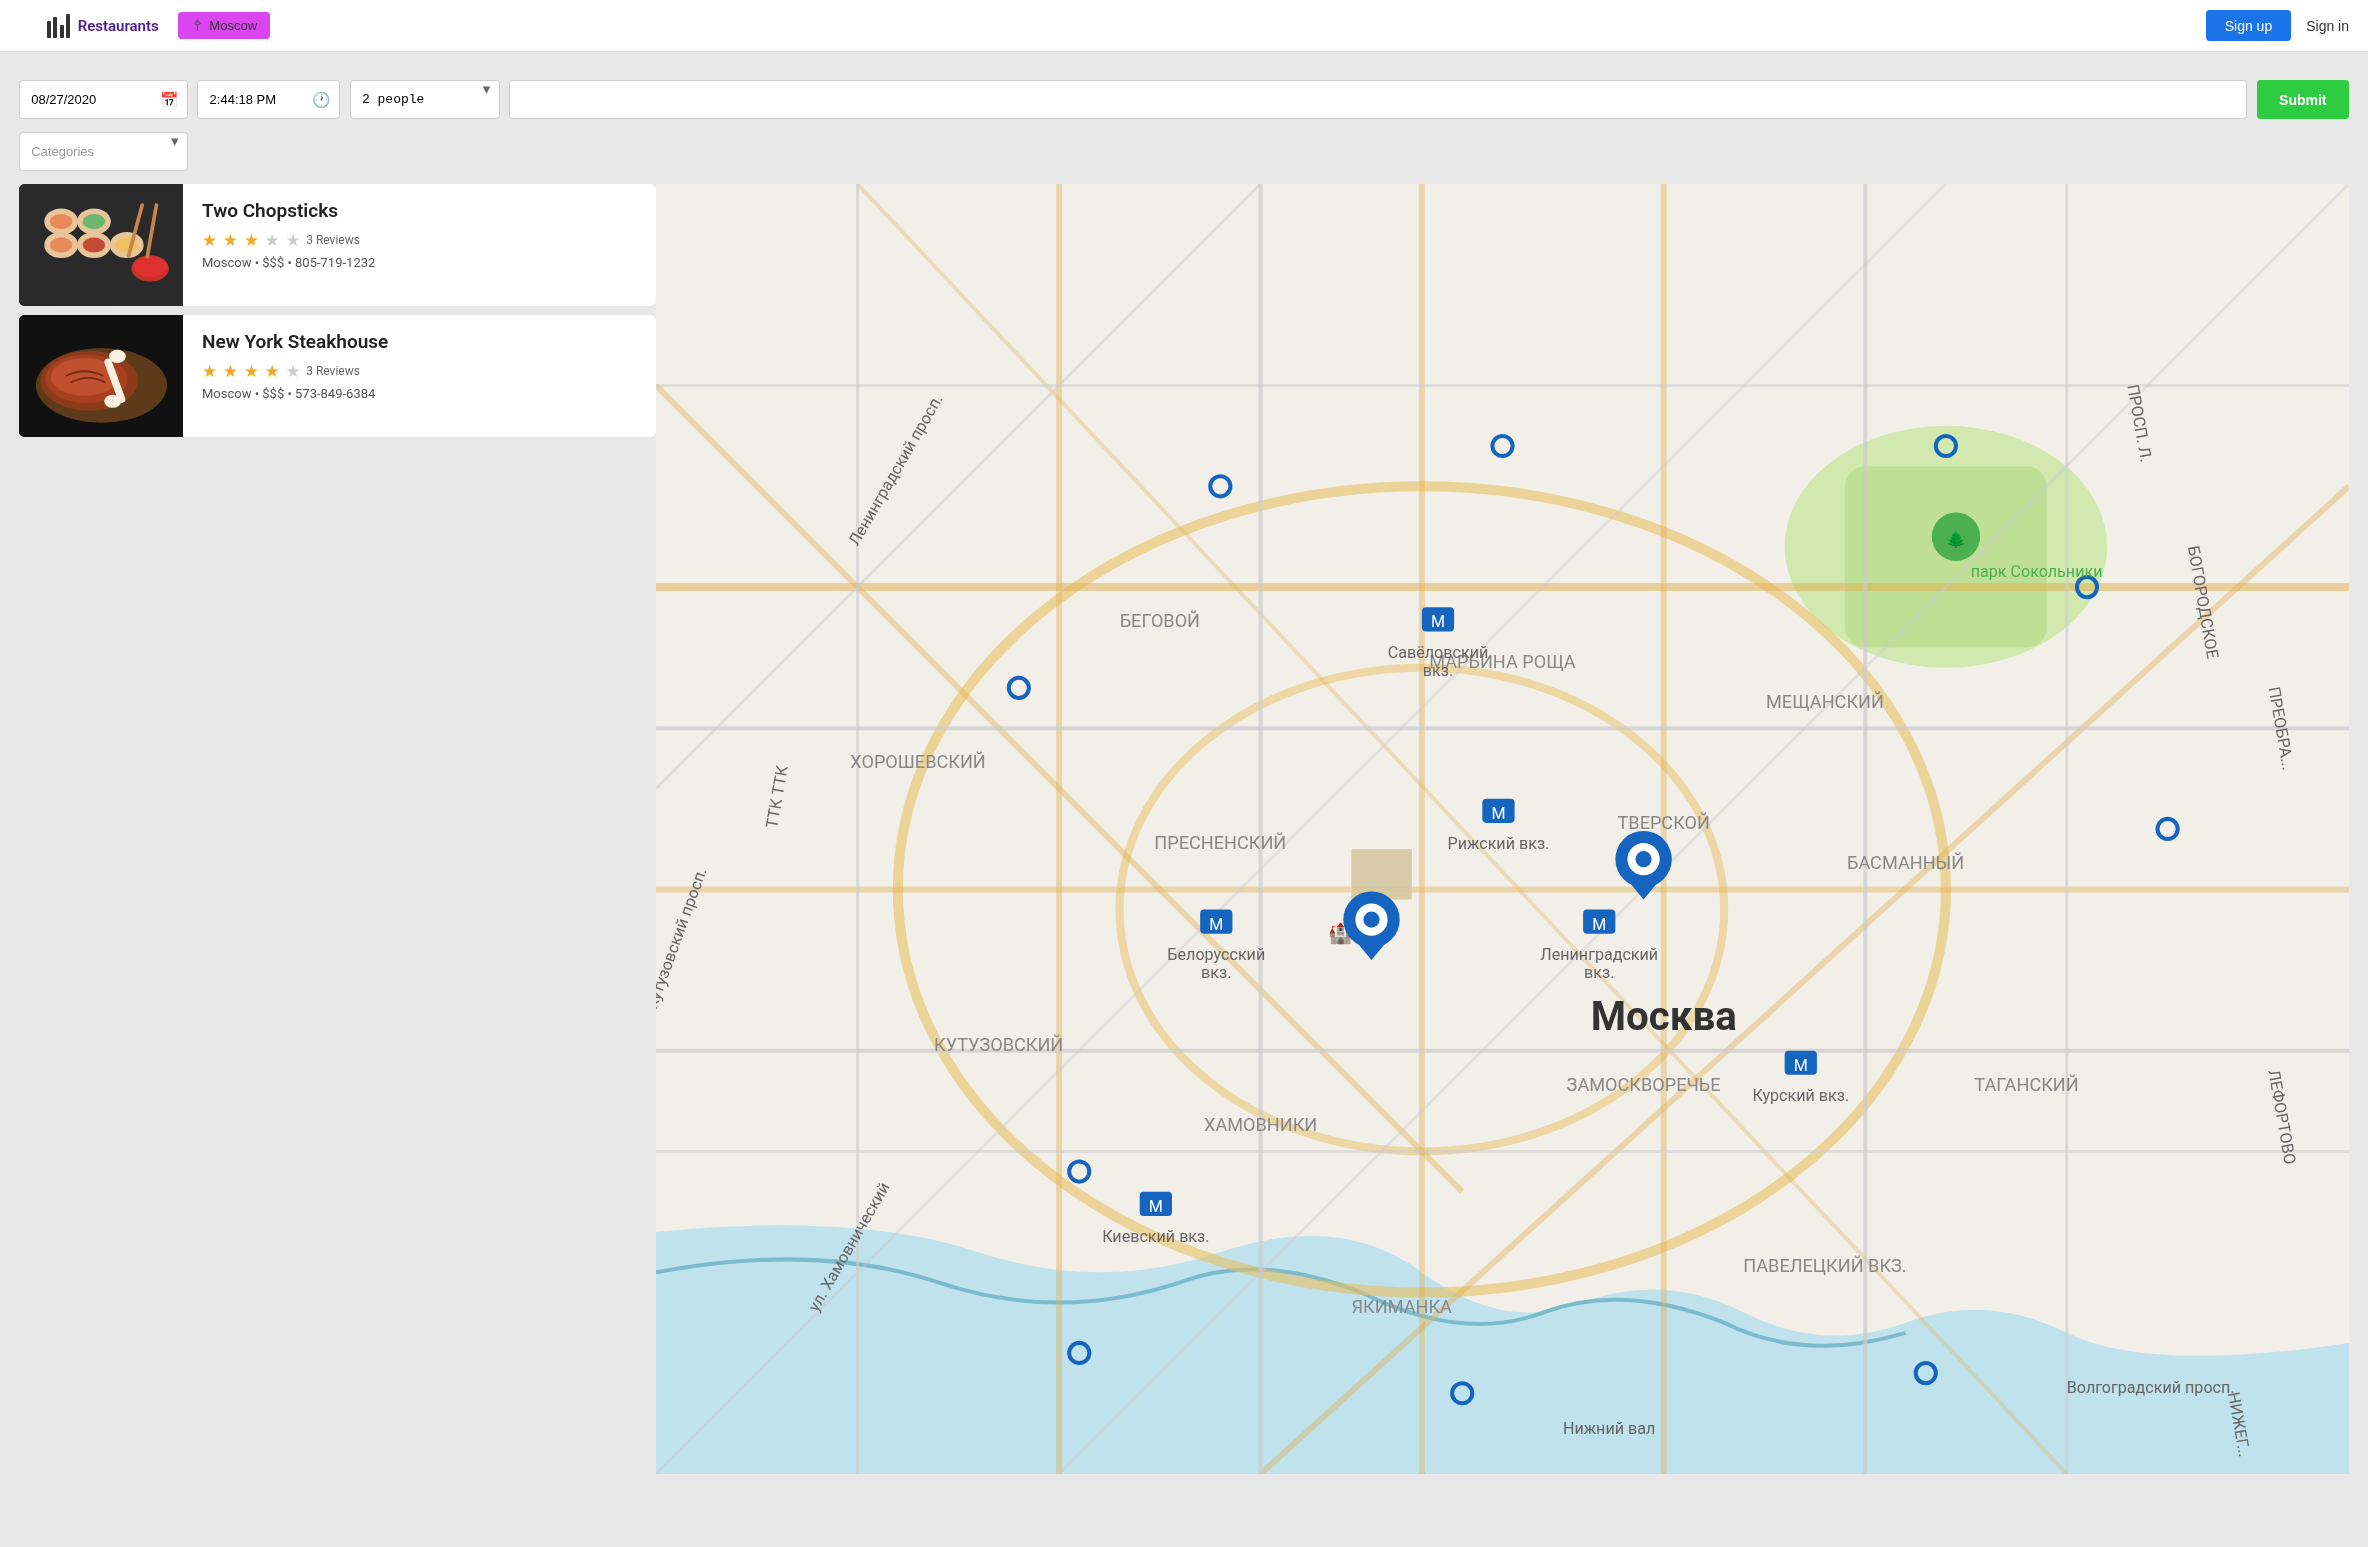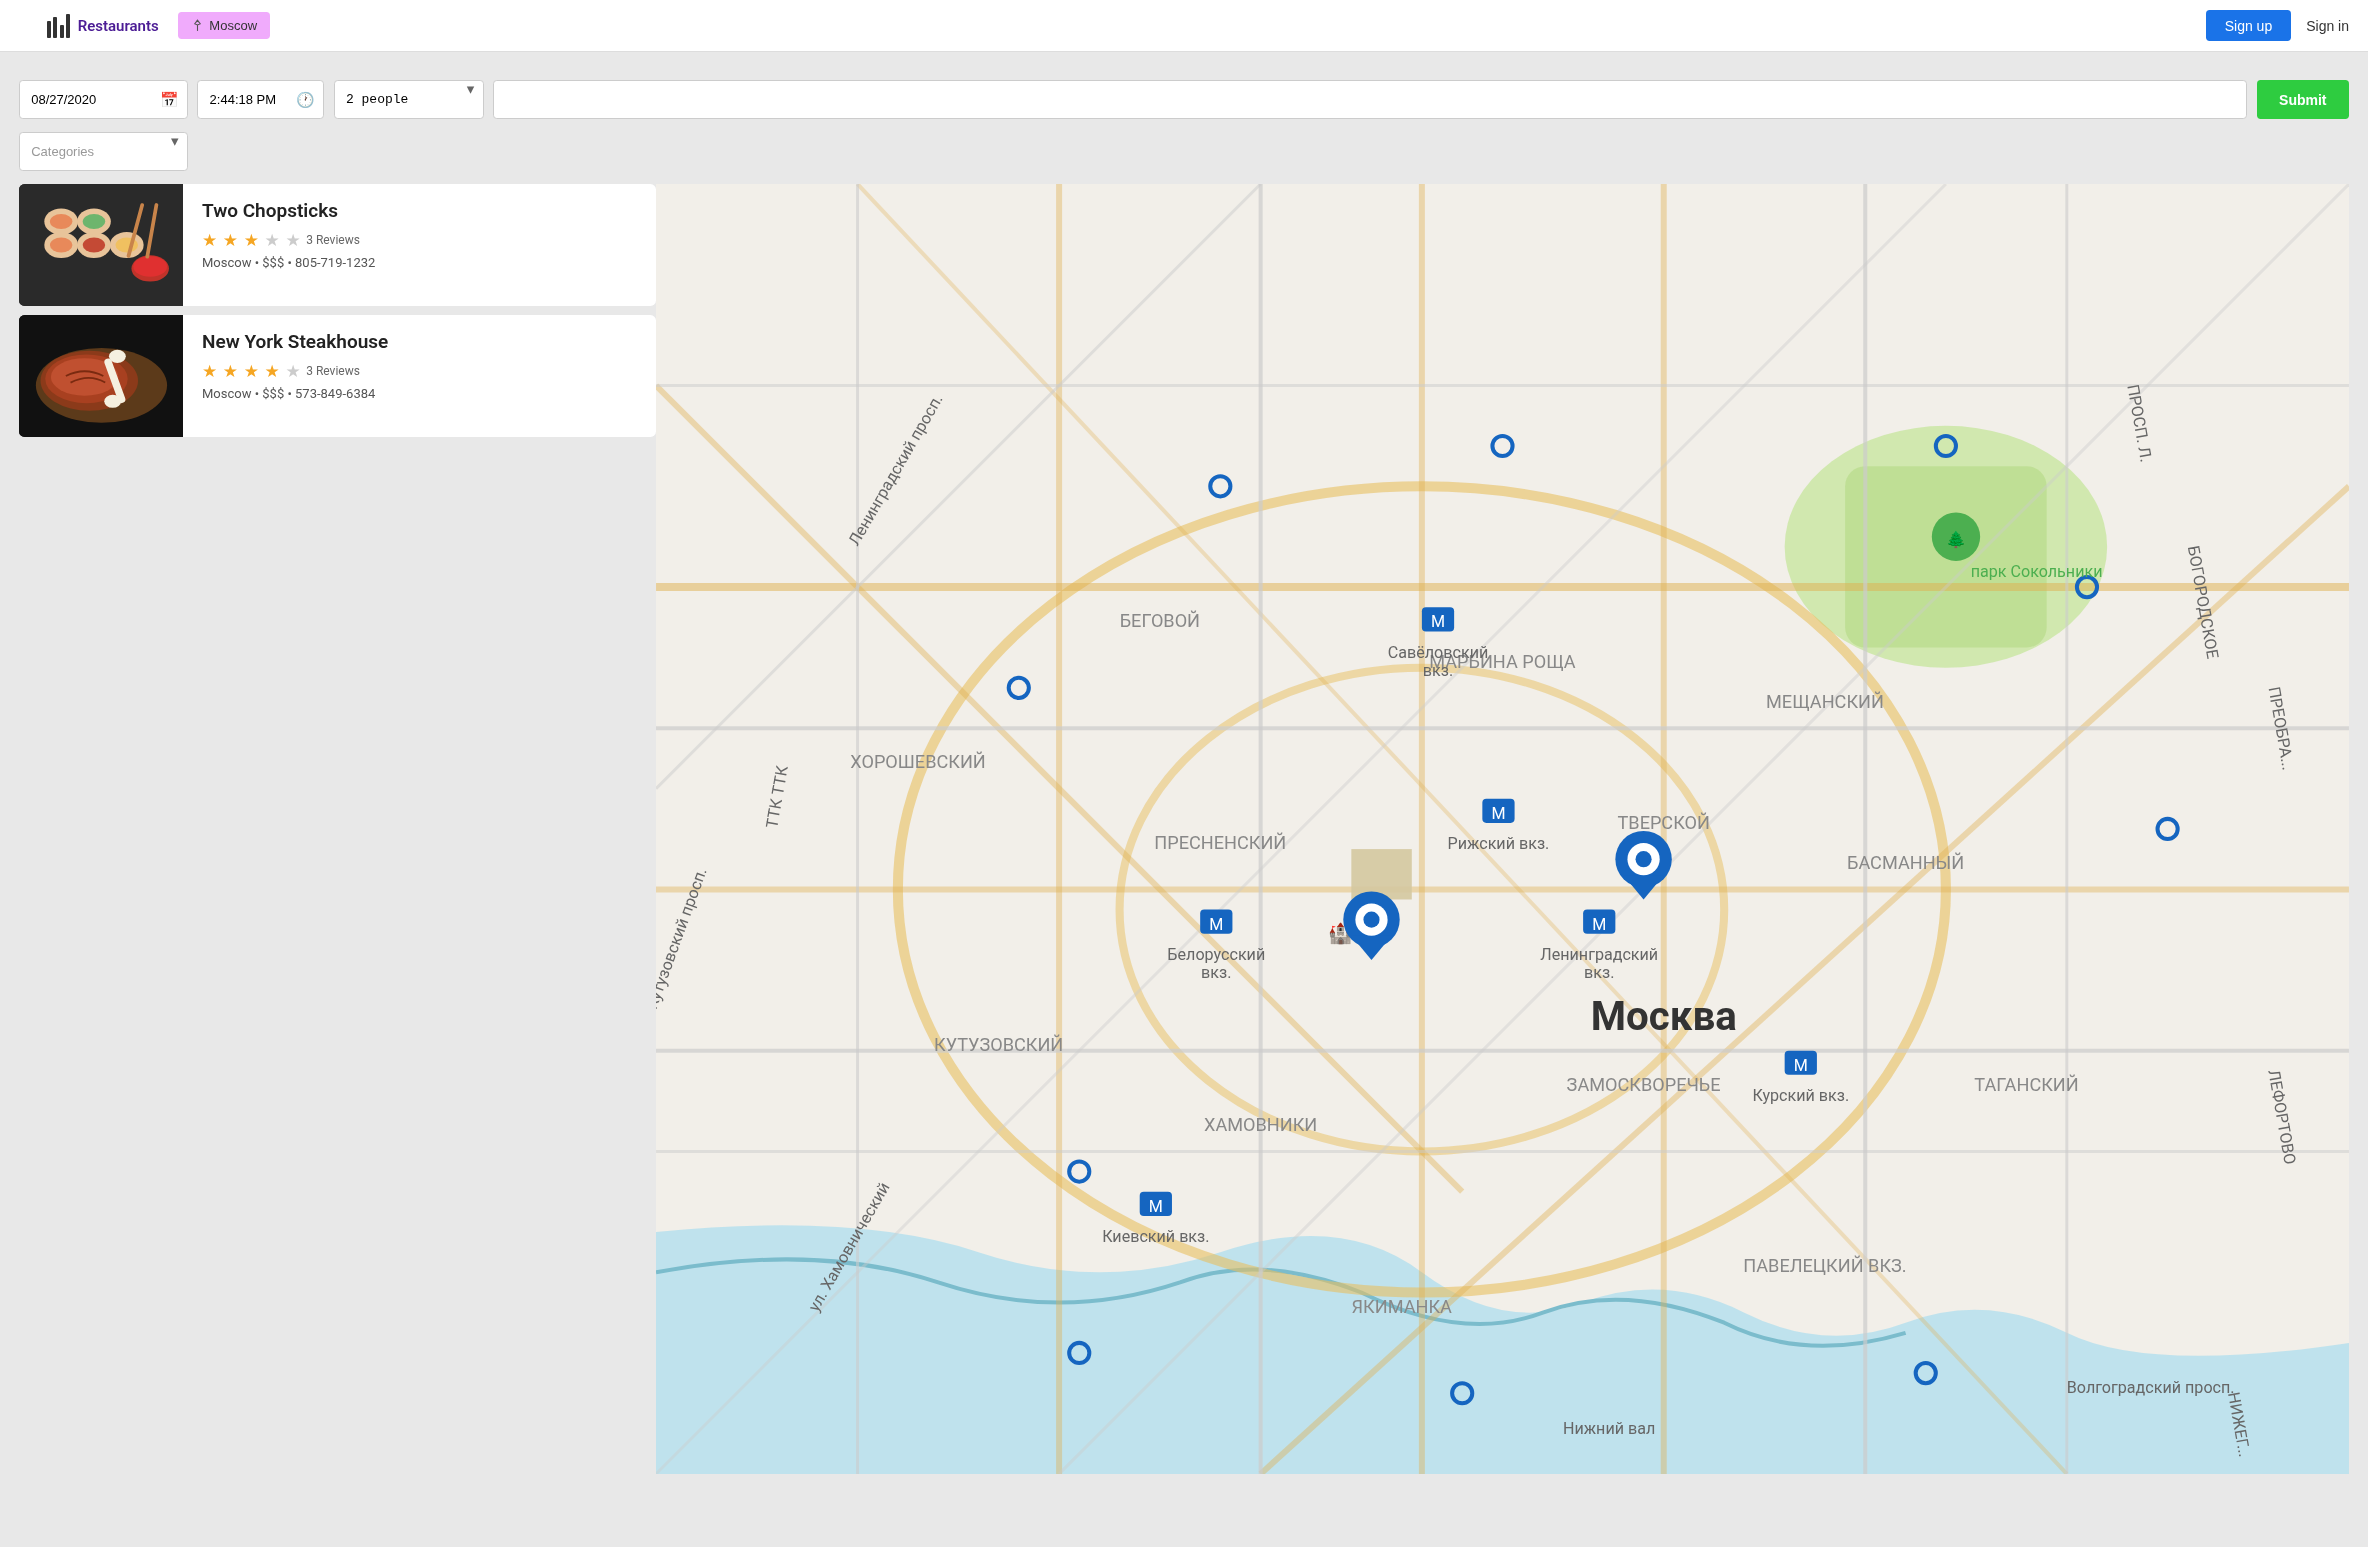--- a/index.html
+++ b/index.html
@@ -30,21 +30,21 @@
     }
     .logo-bar {
       width: 3.7px;
       background: #333;
       border-radius: 0.9px;
     }
     .location-btn {
       display: flex;
       align-items: center;
       gap: 5.6px;
-      background: #f0abfc;
+      background: #d946ef;
       border: none;
       border-radius: 3.7px;
       padding: 5.6px 13px;
       font-size: 13px;
       color: #333;
       cursor: pointer;
       margin-left: 19px;
     }
     .location-btn svg { width: 13px; height: 13px; }
     .header-spacer { flex: 1; }
@@ -101,21 +101,21 @@
       background: #fff;
       outline: none;
     }
     .input-icon {
       position: absolute;
       right: 9.4px;
       color: #666;
       pointer-events: none;
     }
     .date-input { width: 169px; }
-    .time-input { width: 127px; }
+    .time-input { width: 143px; }
     .people-select {
       border: 0.9px solid #ccc;
       border-radius: 3.7px;
       padding: 9.4px 34px 9.4px 11.2px;
       font-size: 13px;
       height: 39px;
       background: #fff;
       appearance: none;
       outline: none;
       width: 150px;

